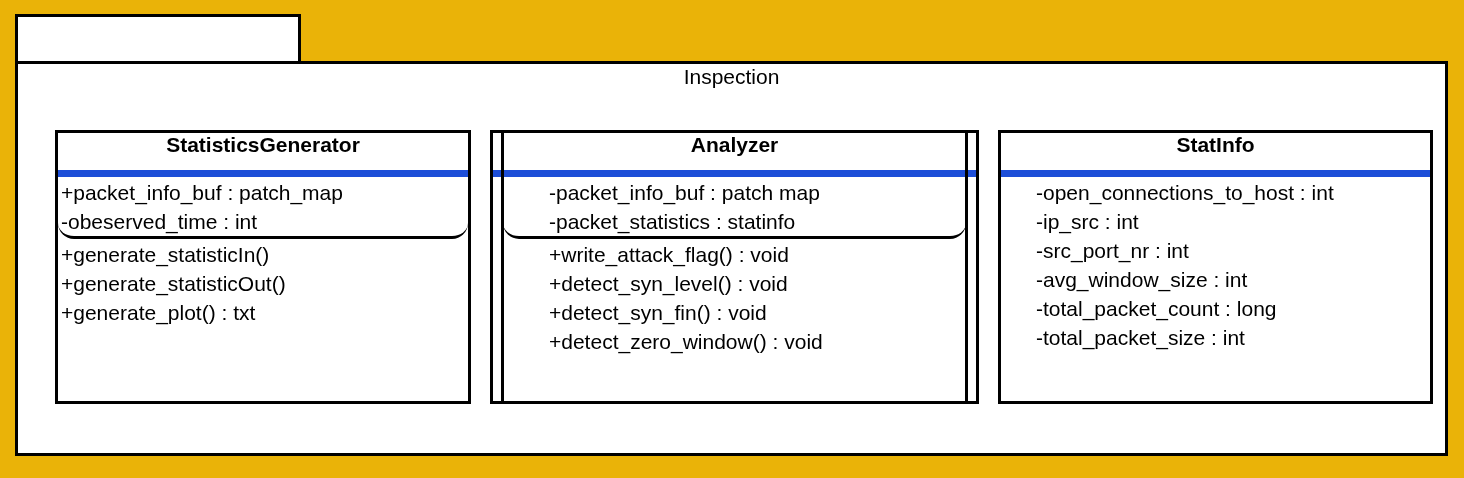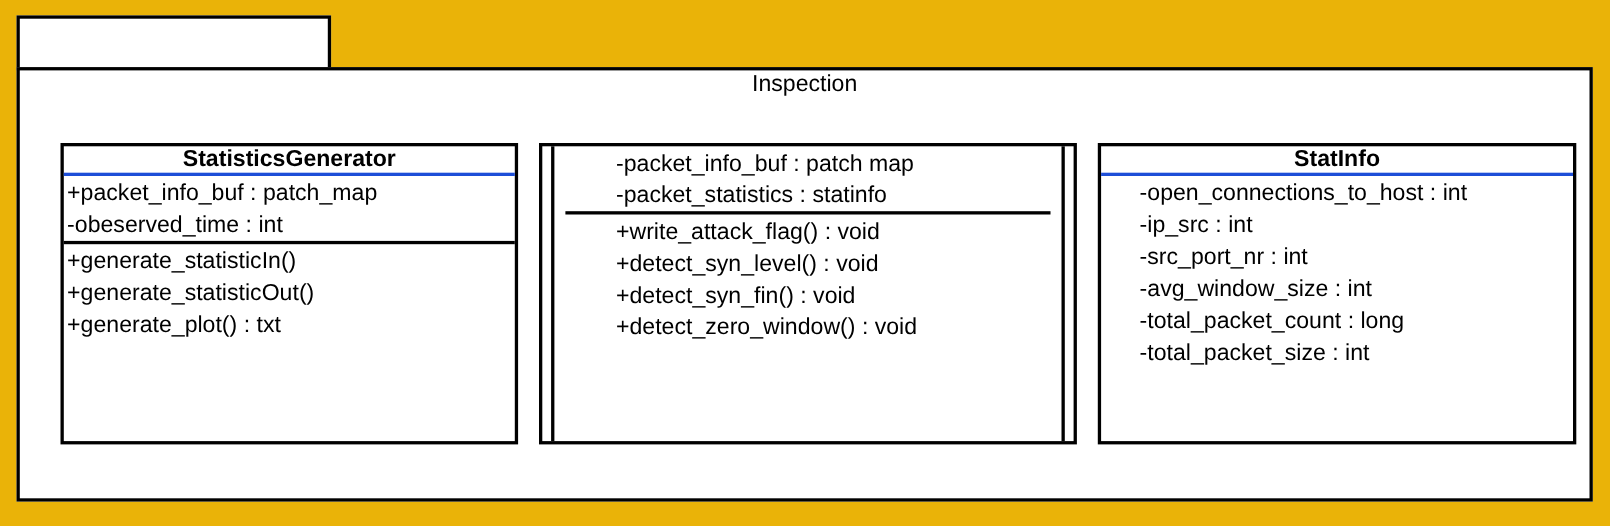--- a/index.html
+++ b/index.html
@@ -39,47 +39,47 @@
     top: 130px;
     height: 274px;
     border: 3px solid #000;
     background: #ffffff;
     font-size: 21px;
   }
   .box-sg { left: 55px;  width: 416px; }
   .box-an { left: 490px; width: 489px; }
   .box-si { left: 998px; width: 435px; }
   .class-title {
-    height: 27px;
+    height: 44px;
     line-height: 24px;
-    border-bottom: 3px solid #1d4ed8;
+    border-bottom: 7px solid #1d4ed8;
     font-weight: bold;
     text-align: center;
     font-size: 21px;
   }
-  .compartment { padding: 1px 2px 0 3px; }
+  .compartment { padding: 1px 2px 0 3px; border-radius: 16px; }
   .cmp-attrs { height: 62px; border-bottom: 3px solid #000; }
   .cmp-attrs-open { border-bottom: none; margin-left: 32px; }
   .cmp-methods { }
   .line {
     height: 29px;
     line-height: 29px;
     white-space: nowrap;
     overflow: hidden;
   }
   
   .vline {
     position: absolute;
     top: 0; bottom: 0;
     width: 3px;
     background: #000;
   }
   .vline-left  { left: 8px; }
   .vline-right { right: 8px; }
-  .inset { margin: 0 21px; padding-left: 46px; }
+  .inset { margin: 0 10px; padding-left: 46px; }
 </style>
 </head>
 <body>
 
 <div class="canvas">
 
   <div class="package-tab"></div>
   <div class="package-body"></div>
   <div class="package-title">Inspection</div>
 
@@ -92,20 +92,21 @@
     <div class="compartment cmp-methods">
       <div class="line">+generate_statisticIn()</div>
       <div class="line">+generate_statisticOut()</div>
       <div class="line">+generate_plot() : txt</div>
     </div>
   </div>
 
   <div class="class-box box-an">
     <div class="vline vline-left"></div>
     <div class="vline vline-right"></div>
+    <div class="class-title">Analyzer</div>
     <div class="compartment cmp-attrs inset">
       <div class="line">-packet_info_buf : patch map</div>
       <div class="line">-packet_statistics : statinfo</div>
     </div>
     <div class="compartment cmp-methods inset">
       <div class="line">+write_attack_flag() : void</div>
       <div class="line">+detect_syn_level() : void</div>
       <div class="line">+detect_syn_fin() : void</div>
       <div class="line">+detect_zero_window() : void</div>
     </div>

